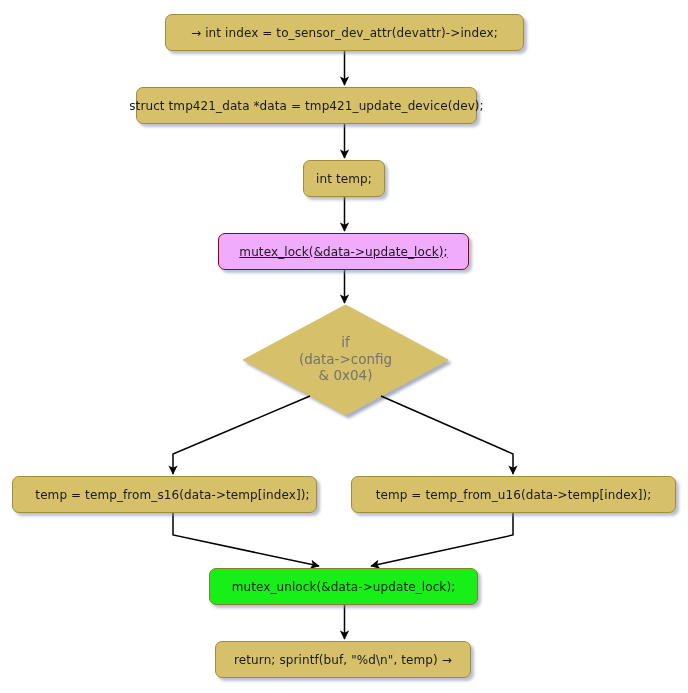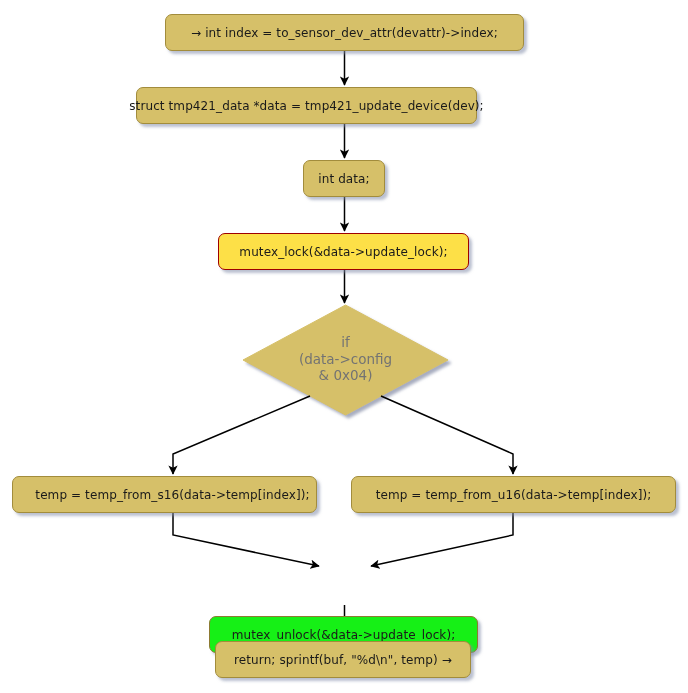--- a/index.html
+++ b/index.html
@@ -33,22 +33,23 @@
     color: #1a1a1a;
     letter-spacing: 0.1px;
   }
   .node.proc {
     border: 1.3px solid #a28c3c;
     border-radius: 7px;
     background: #d6c069;
     box-shadow: 3px 3px 3px rgba(130,140,170,0.55);
   }
   .node.proc.red {
-    background: #fde047;
+    background: #f0abfc;
     border: 1.3px solid #9e0000;
+    text-decoration: underline;
   }
   .node.proc.green {
     background: #16f016;
     border: 1.3px solid #8d7a33;
   }
   .decision {
     position: absolute;
     display: flex;
     align-items: center;
     justify-content: center;
@@ -101,21 +102,21 @@
 
 <div class="node proc" style="left:165px; top:14px; width:359px; height:37px;">
   <span>→ int index = to_sensor_dev_attr(devattr)-&gt;index;</span>
 </div>
 
 <div class="node proc" style="left:136px; top:87px; width:341px; height:37px;">
   <span>struct tmp421_data *data = tmp421_update_device(dev);</span>
 </div>
 
 <div class="node proc" style="left:303px; top:160px; width:82px; height:37px;">
-  <span>int data;</span>
+  <span>int temp;</span>
 </div>
 
 <div class="node proc red" style="left:218px; top:233px; width:251px; height:37px;">
   <span>mutex_lock(&amp;data-&gt;update_lock);</span>
 </div>
 
 <div class="decision" style="left:243px; top:305px; width:205px; height:110px;">
   <div class="dia-label">
     <div>if</div>
     <div>(data-&gt;config</div>
@@ -124,19 +125,19 @@
 </div>
 
 <div class="node proc" style="left:12px; top:476px; width:305px; height:37px;padding-left:16px;">
   <span>temp = temp_from_s16(data-&gt;temp[index]);</span>
 </div>
 
 <div class="node proc" style="left:351px; top:476px; width:325px; height:37px;">
   <span>temp = temp_from_u16(data-&gt;temp[index]);</span>
 </div>
 
-<div class="node proc green" style="left:209px; top:568px; width:269px; height:37px;margin-top:48px;">
+<div class="node proc green" style="left:209px; top:568px; width:269px; height:37px;">
   <span>mutex_unlock(&amp;data-&gt;update_lock);</span>
 </div>
 
 <div class="node proc" style="left:215px; top:641px; width:256px; height:37px;">
   <span>return; sprintf(buf, "%d\n", temp) →</span>
 </div>
 
 </body></html>

